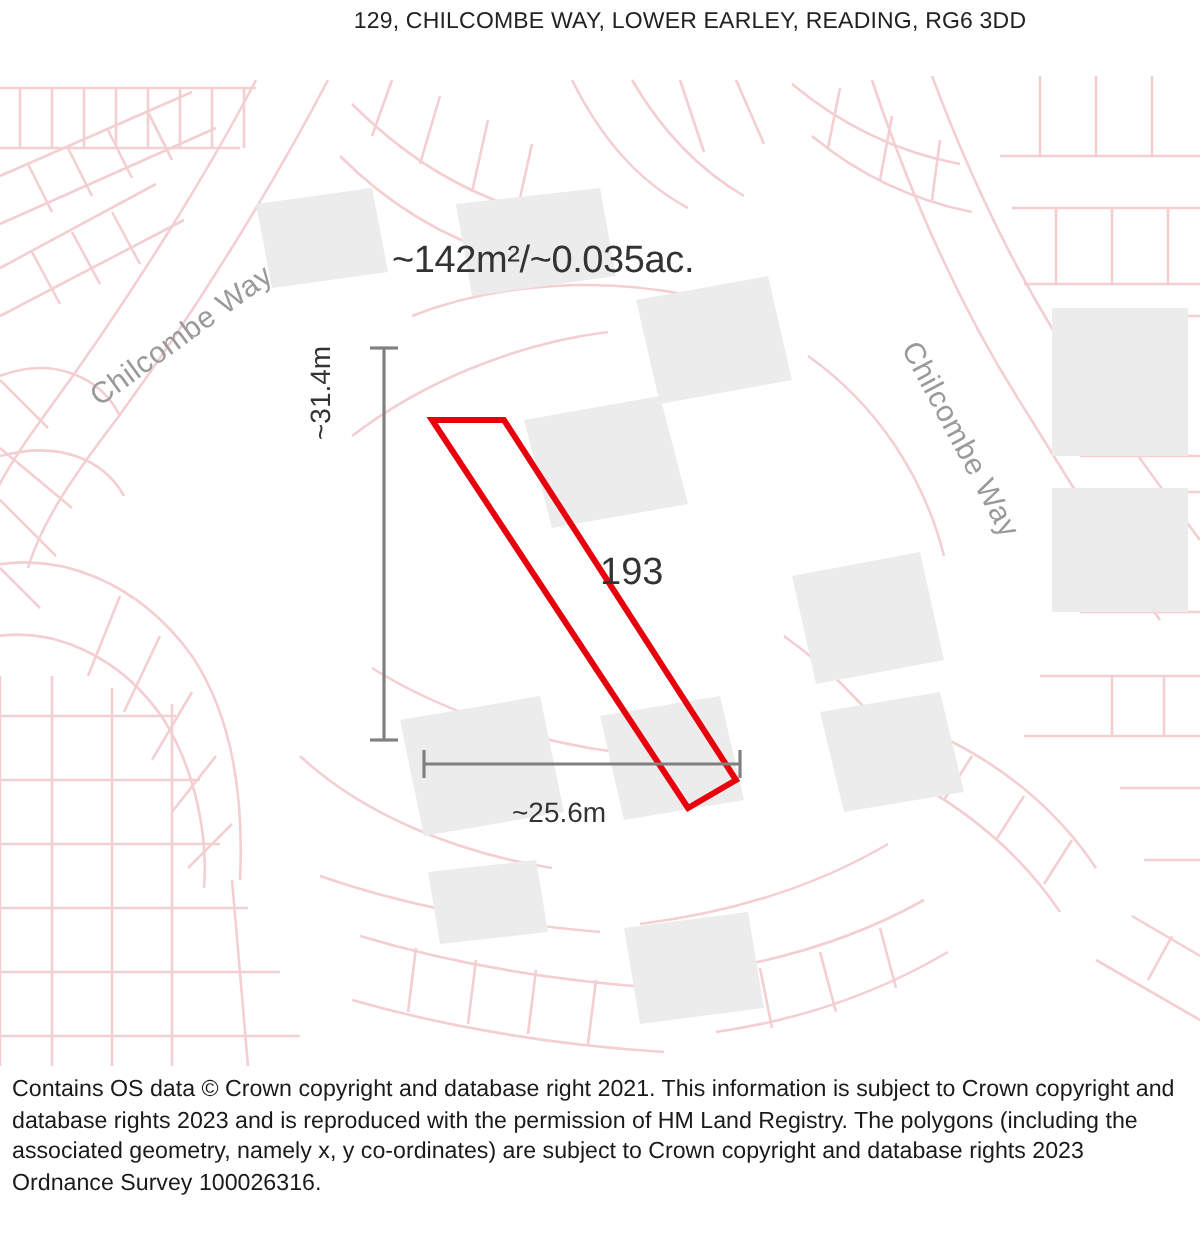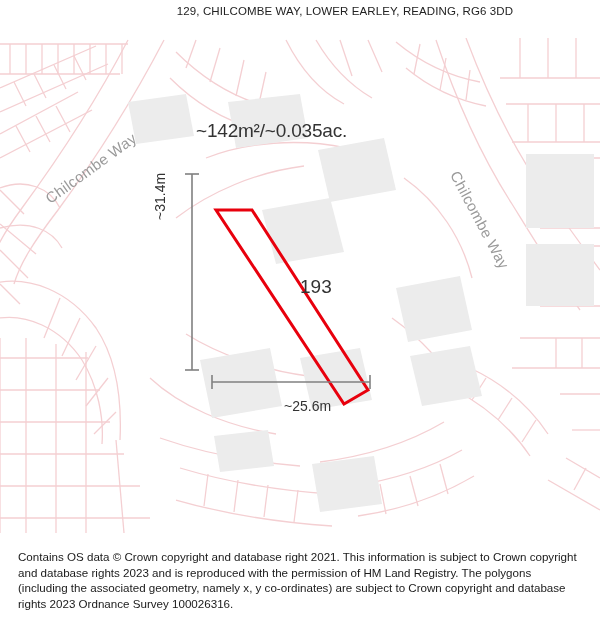--- a/index.html
+++ b/index.html
@@ -77,21 +77,20 @@
     transform-origin: left top;
     white-space: nowrap;
   }
   .horiz-dim {
     position: absolute;
     left: 256px;
     top: 360px;
     font-size: 14px;
     color: #333333;
     white-space: nowrap;
-    margin-left: 28px;
   }
   
   .street {
     position: absolute;
     font-size: 15px;
     color: #9a9a9a;
     white-space: nowrap;
     letter-spacing: 0.3px;
   }
   .street-1 {
@@ -109,21 +108,21 @@
   
   .footer {
     position: absolute;
     top: 533px; left: 0;
     width: 600px;
     height: 92px;
     padding: 4px 6px 0 6px;
     background: #ffffff;
   }
   .footer p {
-    margin: 12px;
+    margin: 0;
     font-size: 11.6px;
     line-height: 15.6px;
     color: #1a1a1a;
   }
 </style>
 </head>
 <body>
 
 <div id="page">
 

